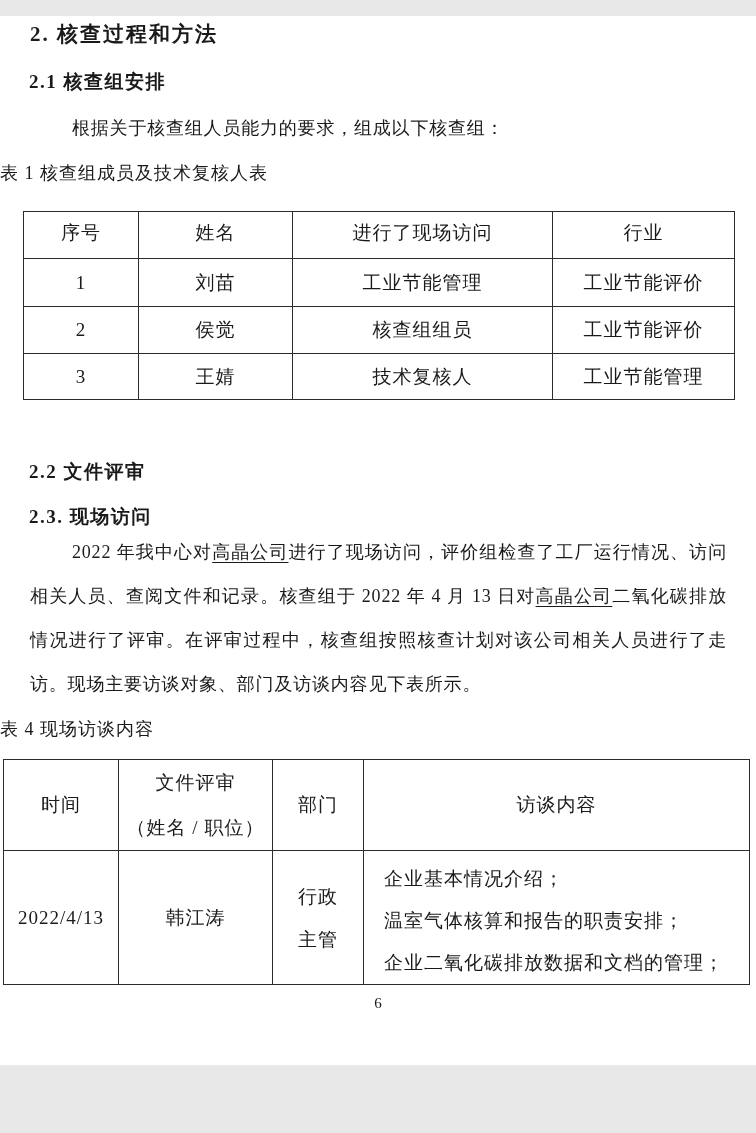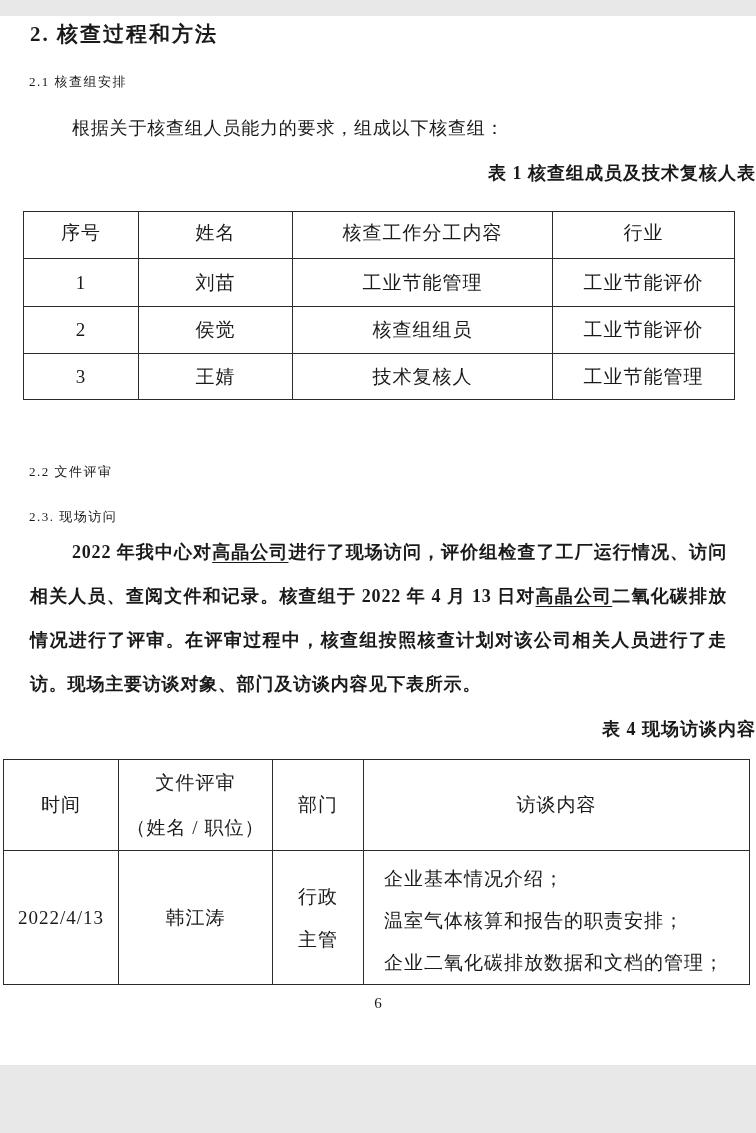--- a/index.html
+++ b/index.html
@@ -18,50 +18,50 @@
   .h1 {
     margin-top: 5px;
     margin-left: 30px;
     font-size: 21px;
     font-weight: bold;
     line-height: 27px;
     letter-spacing: 2px;
   }
   .h2 {
     margin-left: 29px;
-    font-size: 13px;
-    font-weight: normal;
+    font-size: 19px;
+    font-weight: bold;
     line-height: 27px;
     letter-spacing: 1.5px;
   }
   .h2.s21 { margin-top: 20px; }
   .h2.s22 { margin-top: 58px; }
   .h2.s23 { margin-top: 18px; }
 
   .para {
     margin-left: 30px;
     margin-right: 29px;
     font-size: 18px;
     letter-spacing: 0.8px;
     text-align: justify;
   }
   .para.p21 { margin-top: 18px; line-height: 30px; text-indent: 42px; }
   .para.p22 { margin-top: 0; line-height: 44px; text-indent: 42px; }
-  .para.p23 { margin-top: 0; line-height: 44px; text-indent: 42px; font-weight: bold; }
+  .para.p23 { margin-top: 0; line-height: 44px; text-indent: 42px; }
 
   .company-underline {
     text-decoration: underline;
     text-underline-offset: 4px;
     text-decoration-thickness: 1px;
   }
 
   .tbl-caption {
-    text-align: right;
+    text-align: left;
     font-size: 18px;
-    font-weight: bold;
+    font-weight: normal;
     line-height: 27px;
     letter-spacing: 1px;
   }
   .tbl-caption.c1 { margin-top: 17px; }
   .tbl-caption.c2 { margin-top: 10px; }
 
   table {
     border-collapse: collapse;
     table-layout: fixed;
     font-size: 19px;
@@ -127,21 +127,21 @@
     <colgroup>
         <col class="c0">
         <col class="c1">
         <col class="c2">
         <col class="c3">
       </colgroup>
     <tbody>
         <tr class="hdr">
       <th>序号</th>
       <th>姓名</th>
-      <th>核查工作分工内容</th>
+      <th>进行了现场访问</th>
       <th>行业</th>
     </tr>
     <tr class="r0">
       <td>1</td>
       <td>刘苗</td>
       <td>工业节能管理</td>
       <td>工业节能评价</td>
     </tr>
     <tr class="r1">
       <td>2</td>

